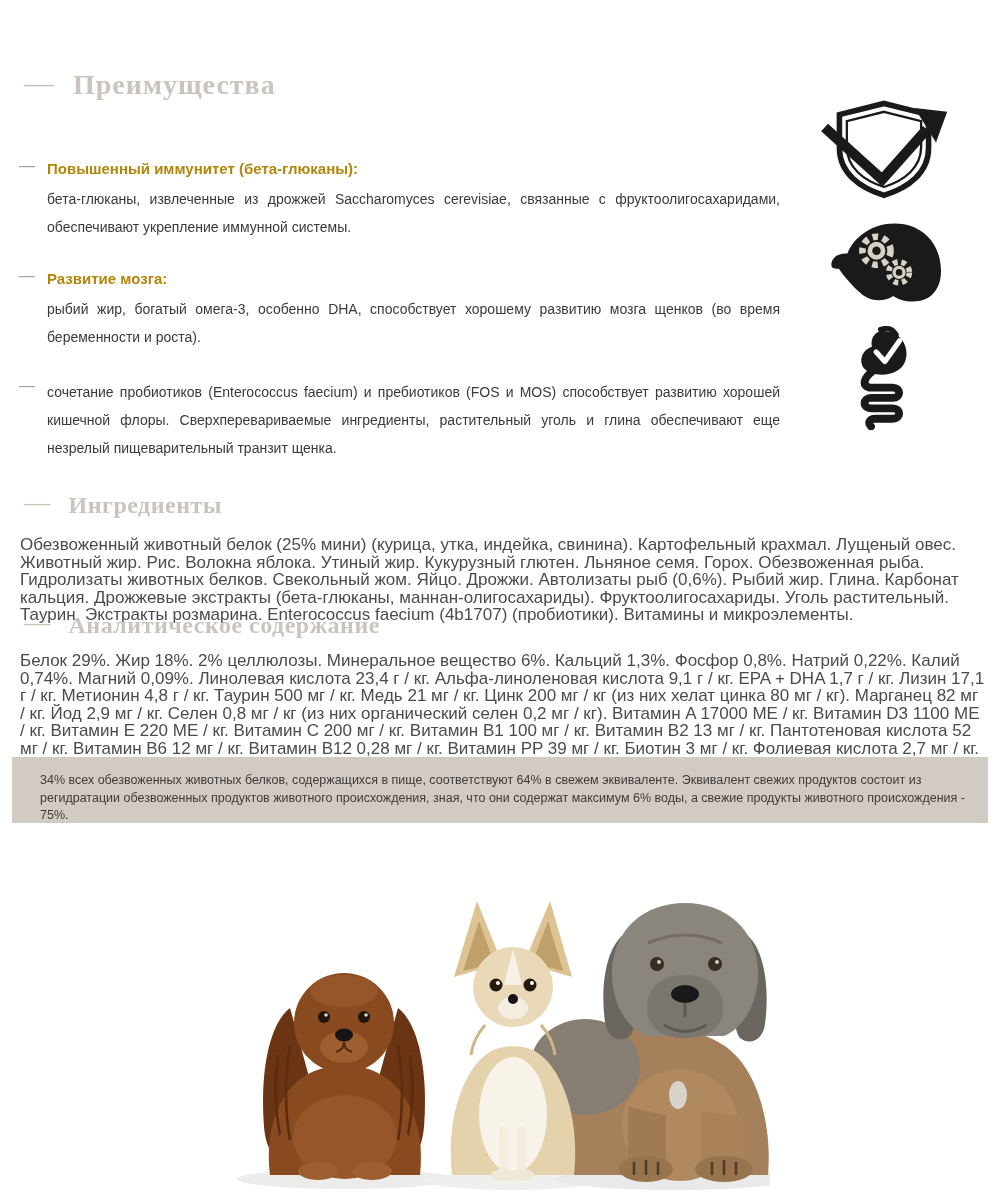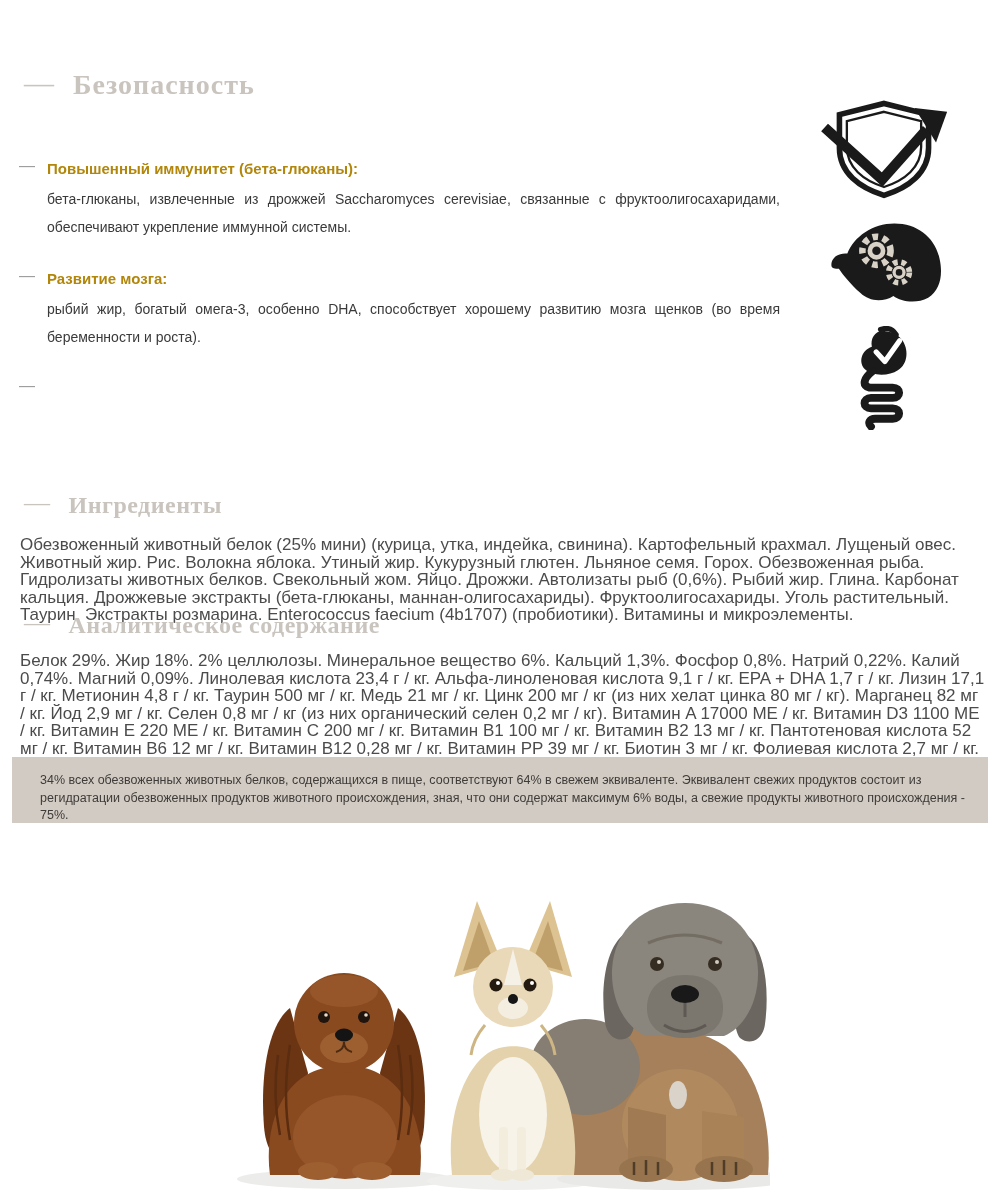--- a/index.html
+++ b/index.html
@@ -28,36 +28,37 @@
   .note-inner{padding:15px 22px 0 28px;font-size:12.5px;line-height:17.5px;color:#3e3b38;}
   .photo-wrap{position:absolute;left:230px;top:875px;width:540px;height:322px;}
 </style>
 </head>
 <body>
 
 <div class="page">
 
   <div class="sec-head h-main">
     <span class="dash">—</span>
-    <span>Безопасность</span>
+    <span>Преимущества</span>
   </div>
 
   <div class="adv-list">
     <div class="adv-item">
       <span class="adv-bullet">—</span>
       <div class="adv-head">Повышенный иммунитет (бета-глюканы):</div>
       <div class="adv-body">бета-глюканы, извлеченные из дрожжей Saccharomyces cerevisiae, связанные с фруктоолигосахаридами, обеспечивают укрепление иммунной системы.</div>
     </div>
     <div class="adv-item">
       <span class="adv-bullet">—</span>
       <div class="adv-head">Развитие мозга:</div>
       <div class="adv-body">рыбий жир, богатый омега-3, особенно DHA, способствует хорошему развитию мозга щенков (во время беременности и роста).</div>
     </div>
     <div class="adv-item">
       <span class="adv-bullet">—</span>
+      <div class="adv-body">сочетание пробиотиков (Enterococcus faecium) и пребиотиков (FOS и MOS) способствует развитию хорошей кишечной флоры. Сверхперевариваемые ингредиенты, растительный уголь и глина обеспечивают еще незрелый пищеварительный транзит щенка.</div>
     </div>
   </div>
 
   <div class="icon-col">
     <svg width="130" height="104" viewBox="0 0 140 112">
       <path d="M70 8 L118 20 V56 C118 83 96 99 70 107 C44 99 22 83 22 56 V20 Z" fill="none" stroke="#1a1a1a" stroke-width="6"></path>
       <path d="M70 17 L110 27 V55 C110 77 92 91 70 98 C48 91 30 77 30 55 V27 Z" fill="none" stroke="#1a1a1a" stroke-width="2.5"></path>
       <path d="M6 34 L68 90 L116 36" fill="none" stroke="#1a1a1a" stroke-width="11"></path>
       <path d="M103 13 L138 17 L126 50 Z" fill="#1a1a1a"></path>
     </svg>

